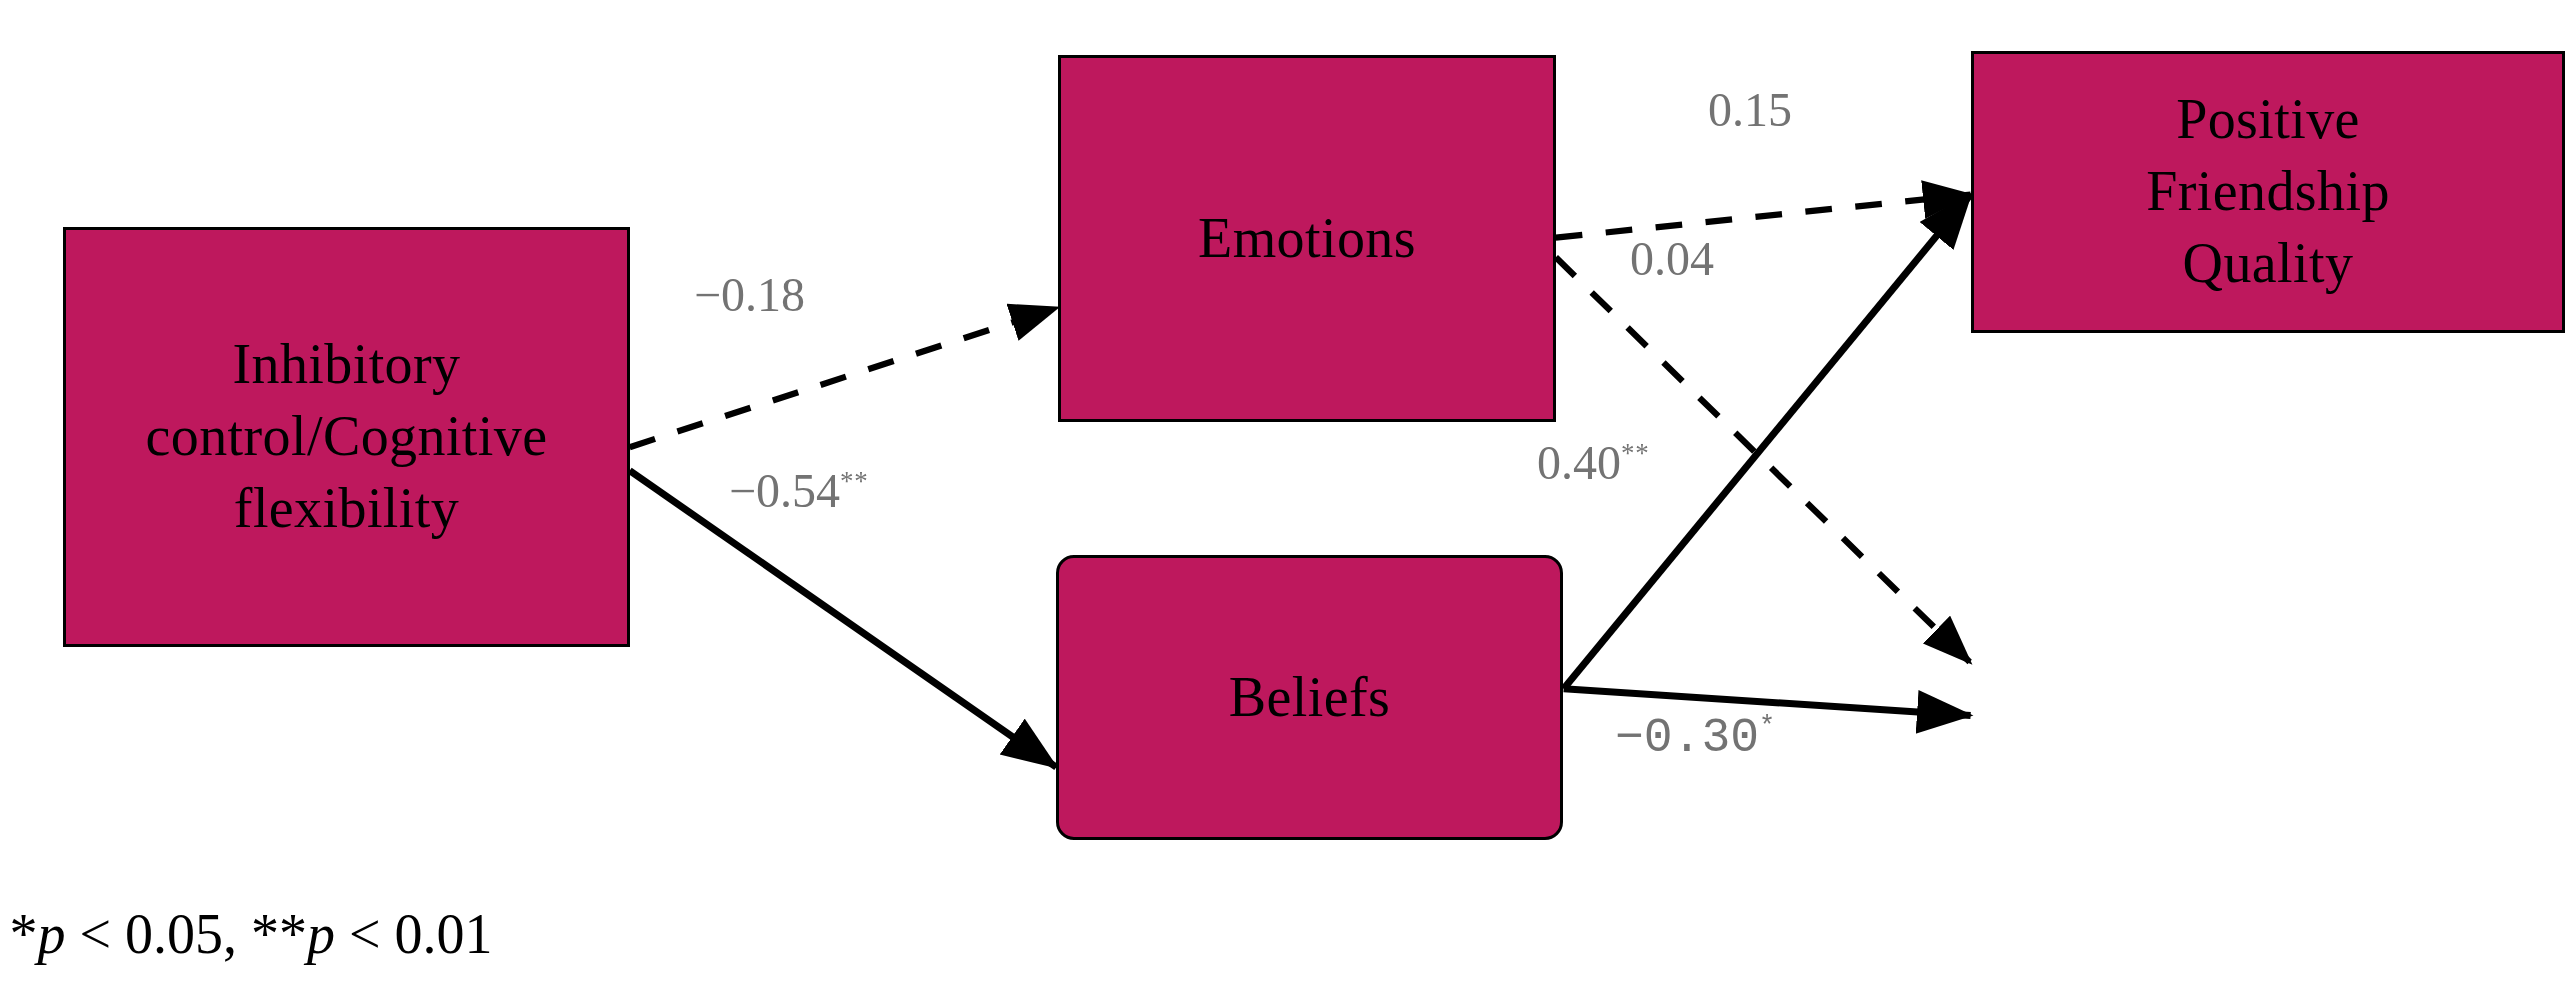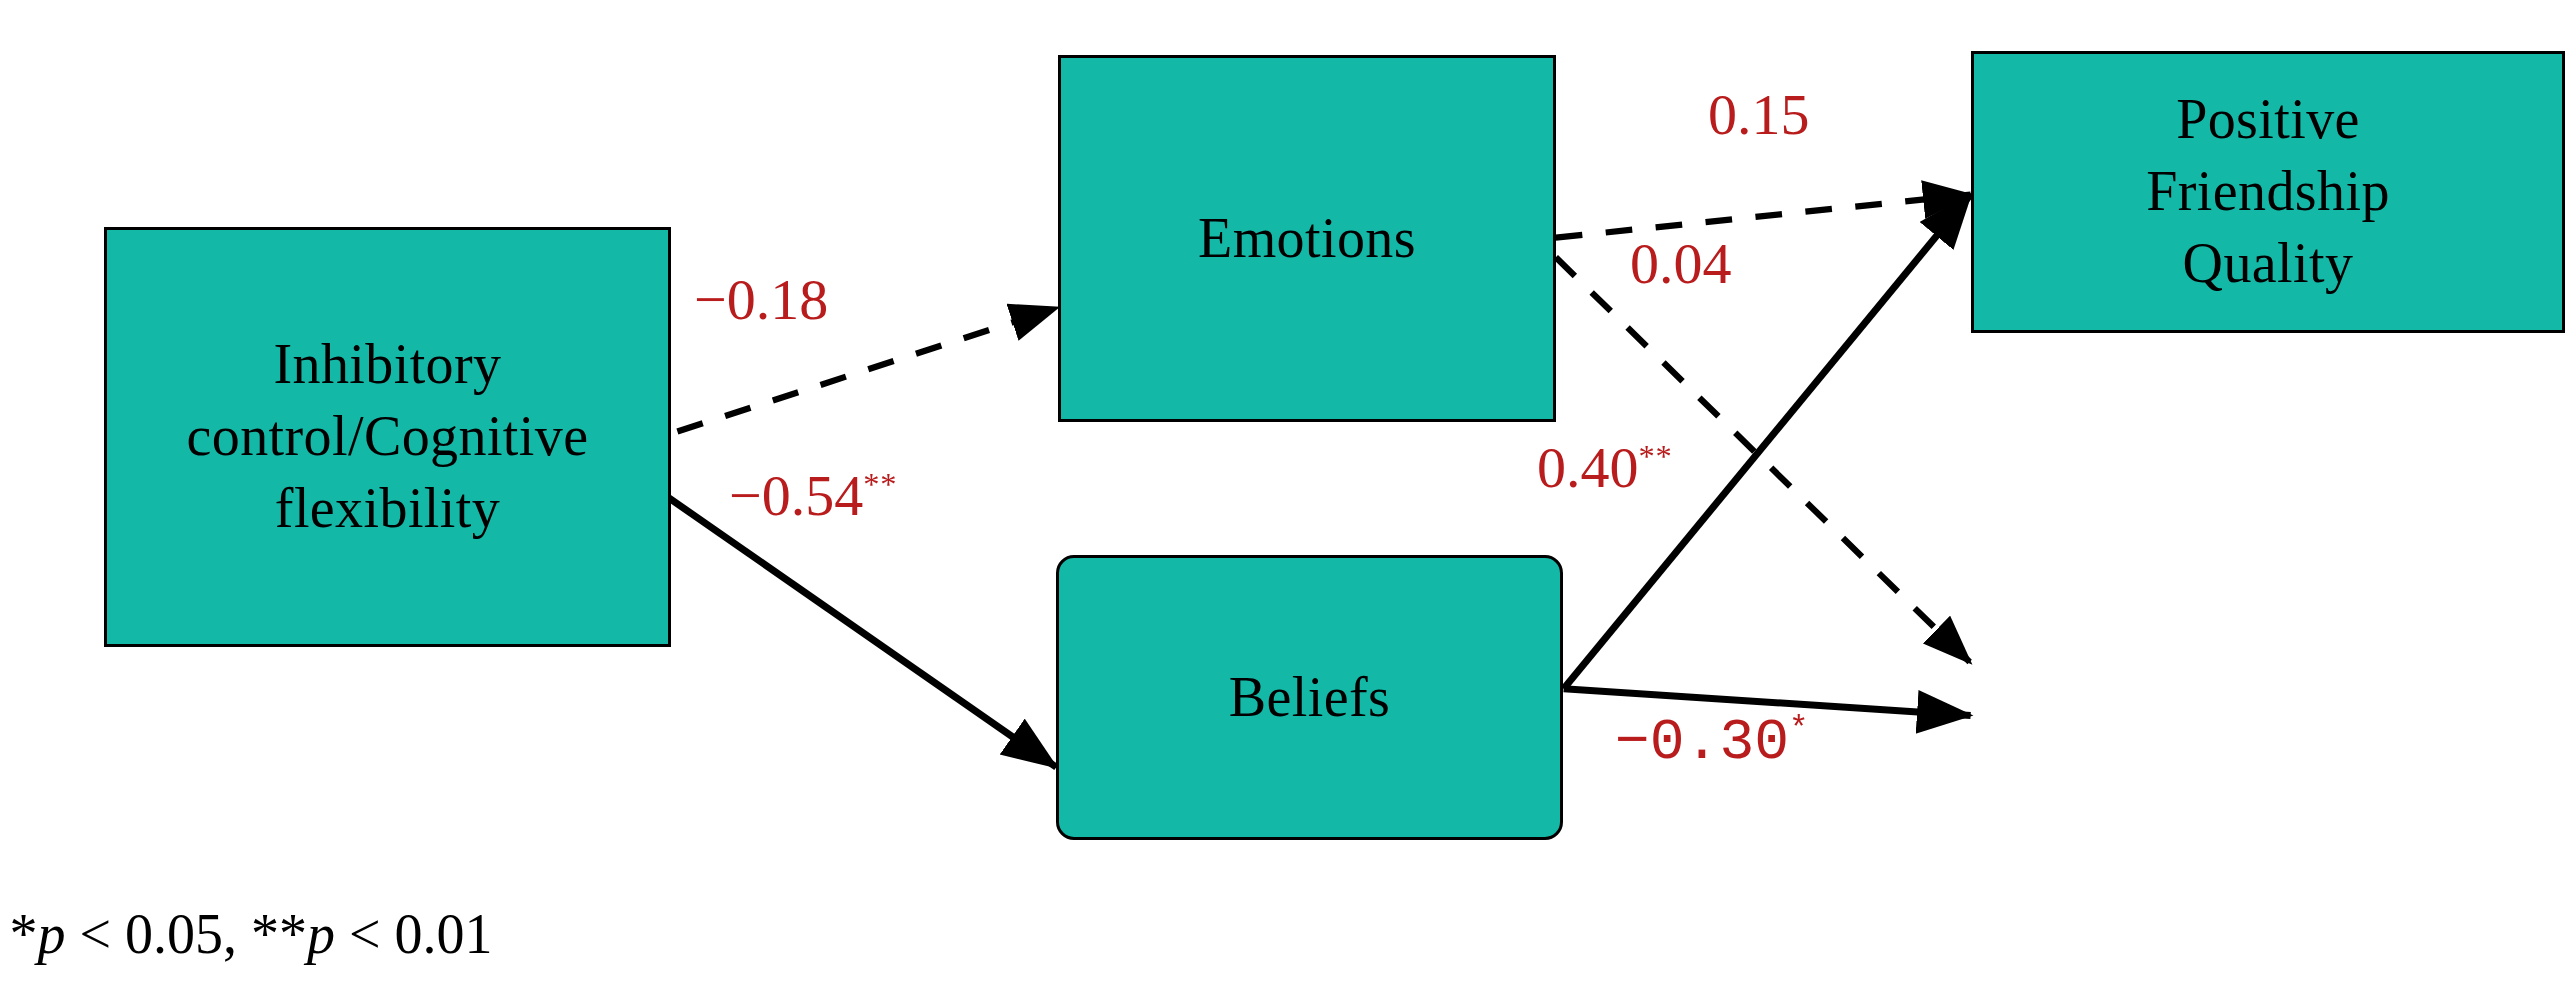--- a/index.html
+++ b/index.html
@@ -22,39 +22,39 @@
     position: absolute;
     left: 0;
     top: 0;
     width: 2576px;
     height: 990px;
   }
   .node-box {
     position: absolute;
     box-sizing: border-box;
     border: 3.9px solid #000000;
-    background: #14b8a6;
+    background: #be185d;
     display: flex;
     align-items: center;
     justify-content: center;
     text-align: center;
   }
   .node-label {
     font-size: 56px;
     line-height: 1.28;
     letter-spacing: 0.4px;
     white-space: pre-line;
     padding: 0 7.8px;
   }
   .edge-label {
     position: absolute;
-    font-size: 58px;
+    font-size: 48px;
     line-height: 1;
     white-space: nowrap;
-    color: #b91c1c;
+    color: #737373;
   }
   .edge-label sup {
     font-size: 0.56em;
     vertical-align: super;
     line-height: 0;
     letter-spacing: 0.8px;
   }
   .footnote {
     position: absolute;
     font-size: 56px;
@@ -86,21 +86,21 @@
 
     <line x1="1984" y1="303" x2="2513" y2="248" stroke="#000000" stroke-width="8" stroke-dasharray="34 30" marker-end="url(#arrowDash)"></line>
 
     <line x1="1984" y1="328" x2="2513" y2="845" stroke="#000000" stroke-width="8" stroke-dasharray="34 30" marker-end="url(#arrowDash)"></line>
 
     <line x1="1994" y1="878" x2="2513" y2="248" stroke="#000000" stroke-width="9" marker-end="url(#arrowSolid)"></line>
 
     <line x1="1994" y1="878" x2="2513" y2="912" stroke="#000000" stroke-width="9" marker-end="url(#arrowSolid)"></line>
   </svg>
 
-  <div class="node-box" style="left:63px; top:227px; width:567px; height:420px;margin-left:41px;">
+  <div class="node-box" style="left:63px; top:227px; width:567px; height:420px;">
     <span class="node-label">Inhibitory
 control/Cognitive
 flexibility</span>
   </div>
 
   <div class="node-box" style="left:1058px; top:49px; width:498px; height:367px;margin-top:6px;">
     <span class="node-label">Emotions</span>
   </div>
 
   <div class="node-box" style="left:1056px; top:555px; width:507px; height:285px;border-radius:18px;">

